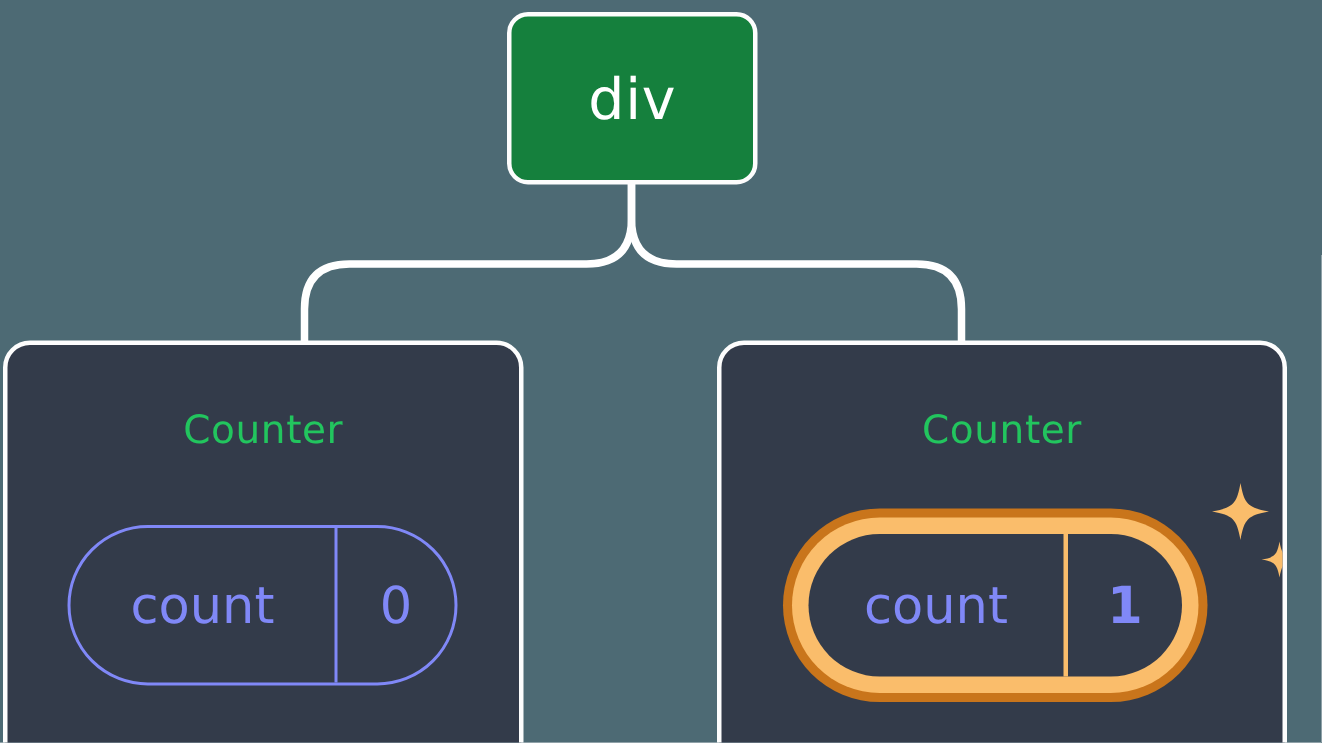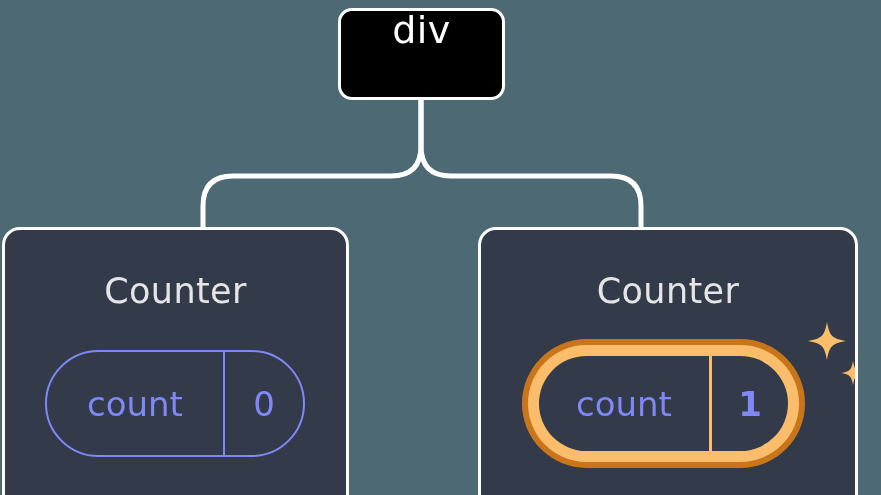--- a/index.html
+++ b/index.html
@@ -25,27 +25,27 @@
     width: 881px;
     height: 495px;
     pointer-events: none;
   }
   
   .node-root {
     position: absolute;
     left: 338px;
     top: 8px;
     width: 167px;
-    height: 92px;
-    box-sizing: border-box;
-    background: #000000;
+    height: 115px;
+    box-sizing: border-box;
+    background: #15803d;
     border: 3px solid #fdfdfd;
     border-radius: 14px;
     display: flex;
-    align-items: flex-start;
+    align-items: center;
     justify-content: center;
   }
   .node-root-label {
     color: #ffffff;
     font-size: 38px;
     letter-spacing: 0.5px;
     line-height: 1;
   }
   
   .card {
@@ -67,22 +67,22 @@
     top: 227px;
     width: 380px;
     height: 285px;
   }
   .card-title {
     position: absolute;
     left: 0;
     right: 0;
     top: 44px;
     text-align: center;
-    color: #e5e5e5;
-    font-size: 35px;
+    color: #22c55e;
+    font-size: 26px;
     line-height: 1;
     letter-spacing: 0.4px;
   }
   
   .pill {
     position: absolute;
     box-sizing: border-box;
     display: flex;
     align-items: stretch;
   }

